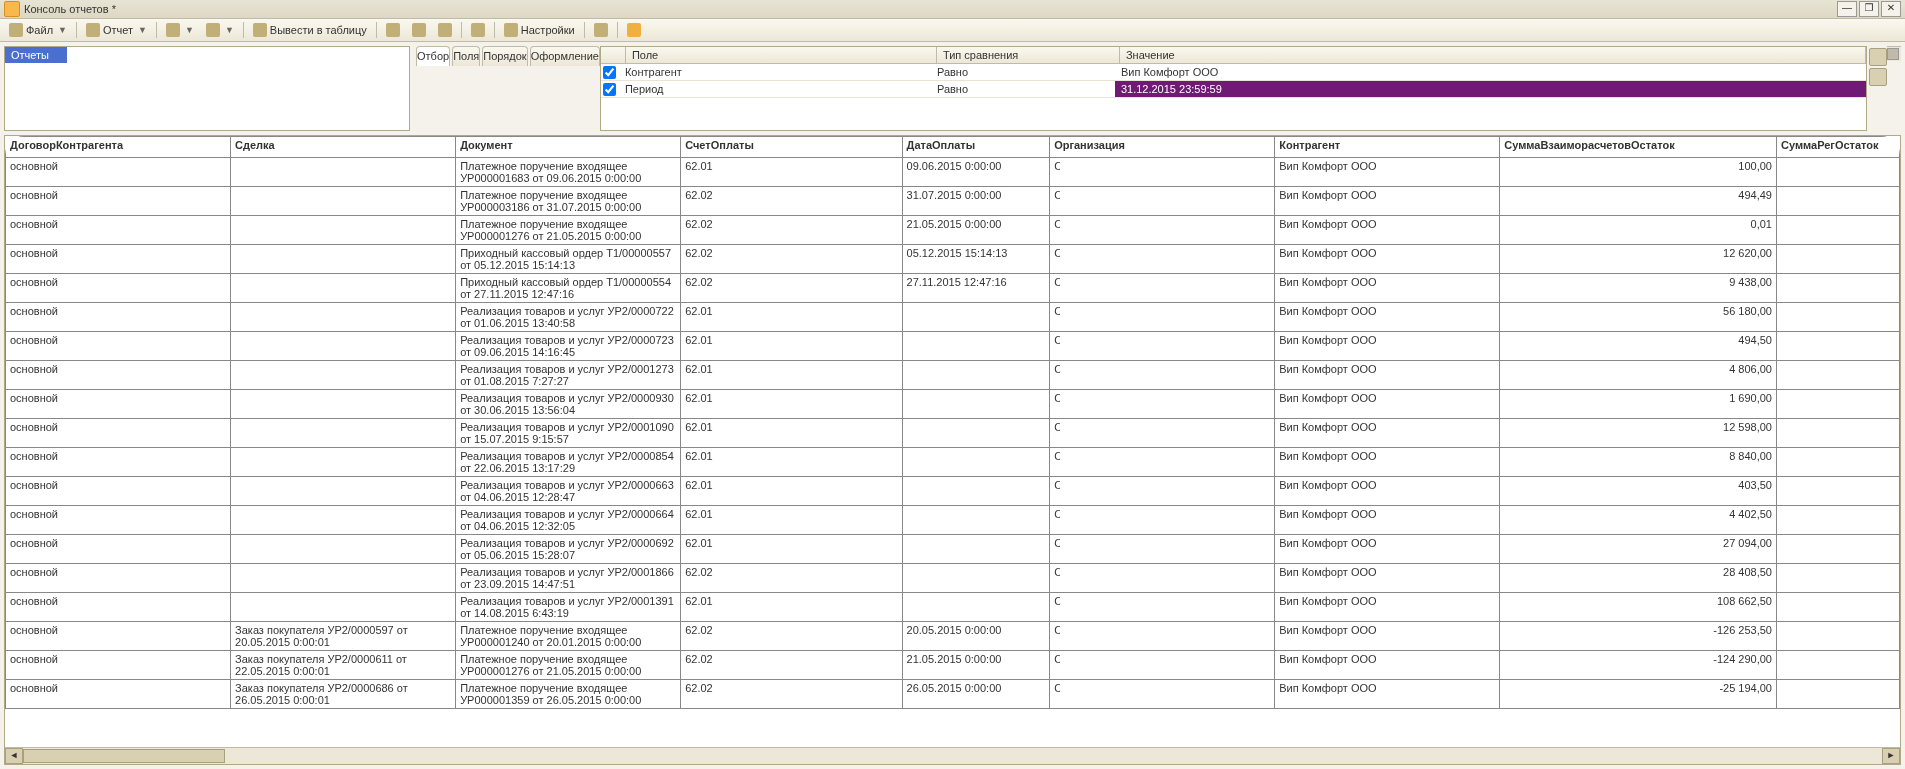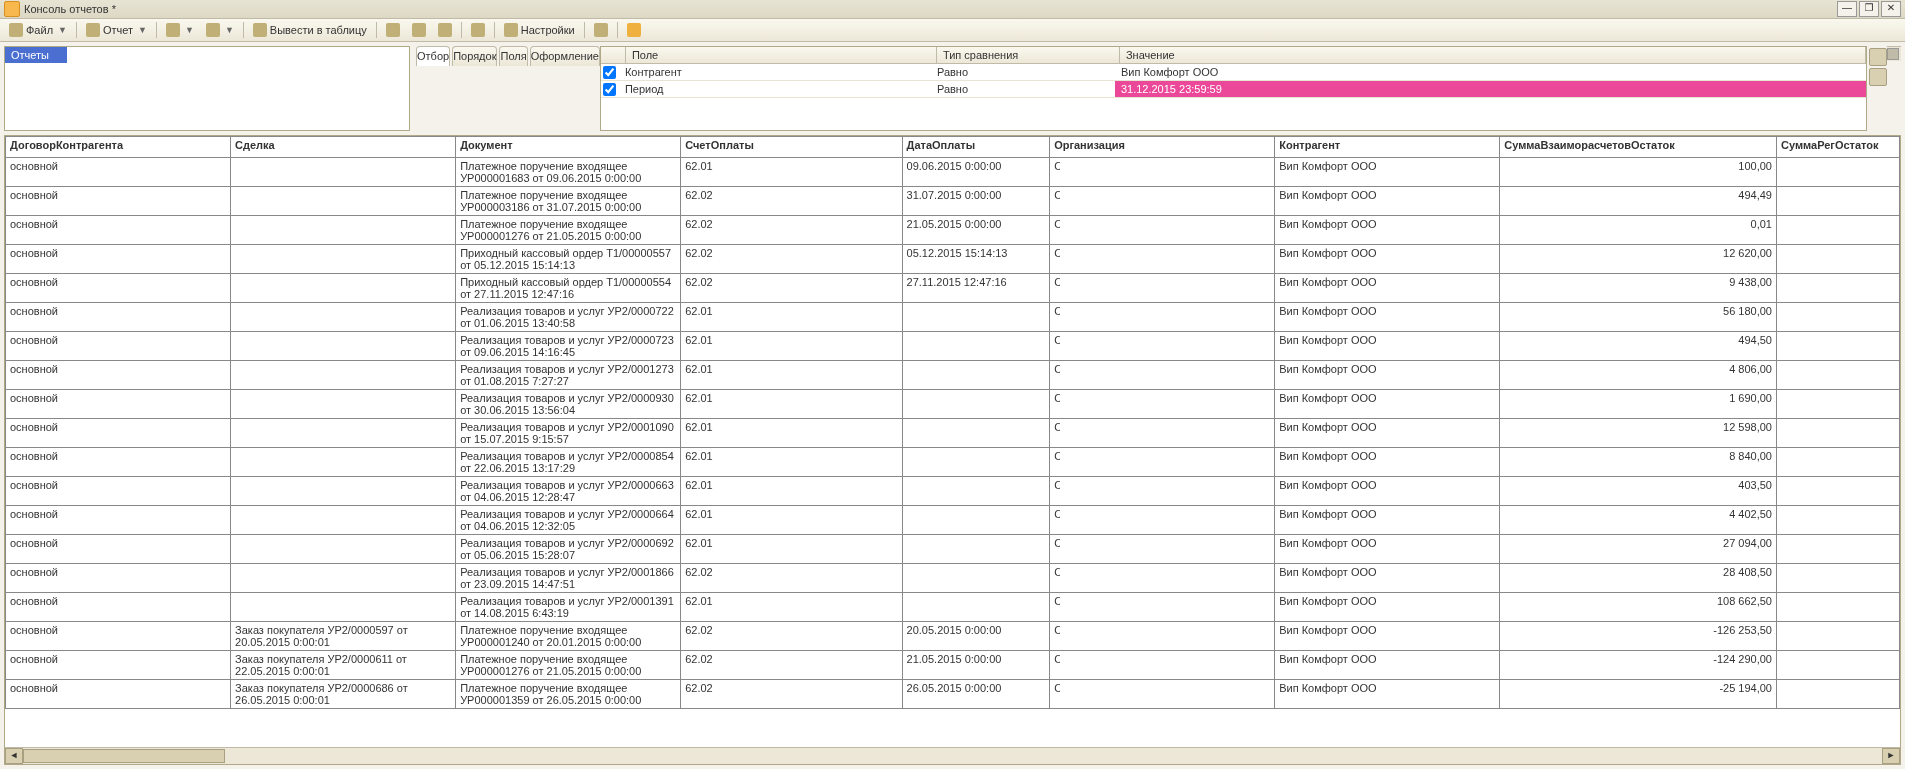--- a/index.html
+++ b/index.html
@@ -22,29 +22,29 @@
 .tabs{height:20px;display:flex;gap:2px;}
 .tab{flex:1;background:linear-gradient(#faf8ef,#ece7d7);border:1px solid #c0bba8;border-bottom:none;border-radius:4px 4px 0 0;text-align:center;line-height:18px;font-size:11px;cursor:pointer;}
 .tab.active{background:#fff;font-weight:normal;}
 .filter-wrap{flex:1;display:flex;gap:2px;min-height:0;}
 .filter-grid{flex:1;background:#fff;border:1px solid #b0a988;display:flex;flex-direction:column;min-height:0;overflow:hidden;}
 .side-icons{width:18px;display:flex;flex-direction:column;gap:2px;padding-top:2px;}
 .side-ico{width:16px;height:16px;background:#d8d0b0;border:1px solid #a8a080;border-radius:2px;cursor:pointer;}
 .fg-head{height:16px;background:linear-gradient(#faf8ef,#ece7d7);display:flex;border-bottom:1px solid #c0bba8;}
 .fg-head .c{border-right:1px solid #c0bba8;padding:0 6px;line-height:16px;font-size:11px;}
 .fg-row{height:16px;display:flex;align-items:center;border-bottom:1px solid #e8e4d4;}
-.fg-row.sel .cval{background:#ec4899;color:#fff;}
+.fg-row.sel .cval{background:#701a75;color:#fff;}
 .fg-row .ck{width:18px;text-align:center;}
 .fg-row input[type=checkbox]{margin:0;vertical-align:middle;}
 .fg-row .c{padding:0 6px;line-height:16px;font-size:11px;white-space:nowrap;overflow:hidden;}
 .fg-row .cval{flex:1;}
 .scroll-tiny{height:14px;background:#ece7d7;border-top:1px solid #c0bba8;display:flex;justify-content:flex-end;align-items:center;padding-right:2px;}
 .scroll-tiny .thumb{width:10px;height:10px;background:#c0bba8;border:1px solid #999;}
 .lower{flex:1;background:#fff;border:1px solid #b0a988;display:flex;flex-direction:column;min-height:0;overflow:hidden;}
-.data-scroll{flex:1;overflow:hidden;}
+.data-scroll{flex:1;overflow:hidden;border-radius:19px;}
 table.data{border-collapse:collapse;width:100%;table-layout:fixed;}
 table.data th,table.data td{border:1px solid #888;padding:2px 4px;font-size:11px;vertical-align:top;text-align:left;background:#fff;overflow:hidden;}
 table.data th{background:#fff;font-weight:bold;height:16px;}
 table.data td.num{text-align:right;}
 .hscroll{height:16px;background:#ece7d7;border-top:1px solid #c0bba8;display:flex;align-items:center;}
 .hscroll .arrow{width:16px;height:14px;background:#d8d0b0;border:1px solid #a8a080;text-align:center;line-height:12px;font-size:9px;cursor:pointer;}
 .hscroll .track{flex:1;height:14px;position:relative;}
 .hscroll .thumb{position:absolute;left:0;top:0;height:12px;width:200px;background:#d8d0b0;border:1px solid #a8a080;}
 .redacted{position:relative;}
 .redacted::after{content:"";position:absolute;left:10px;right:10px;top:2px;bottom:2px;background:#fff;}
@@ -122,22 +122,22 @@
   <div class="body">
 
     <div class="upper">
       <div class="reports-pane">
         <div class="hdr">Отчеты</div>
       </div>
 
       <div class="right-pane">
         <div class="tabs">
           <div class="tab active">Отбор</div>
+          <div class="tab">Поля</div>
           <div class="tab">Порядок</div>
-          <div class="tab">Поля</div>
           <div class="tab">Оформление</div>
         </div>
         <div class="filter-wrap">
           <div class="filter-grid">
             <div class="fg-head">
               <div class="c" style="width:12px"></div>
               <div class="c" style="width:298px">Поле</div>
               <div class="c" style="width:170px">Тип сравнения</div>
               <div class="c" style="flex:1">Значение</div>
             </div>

